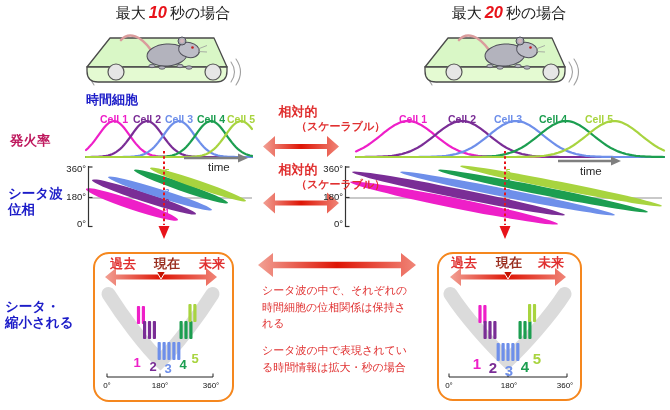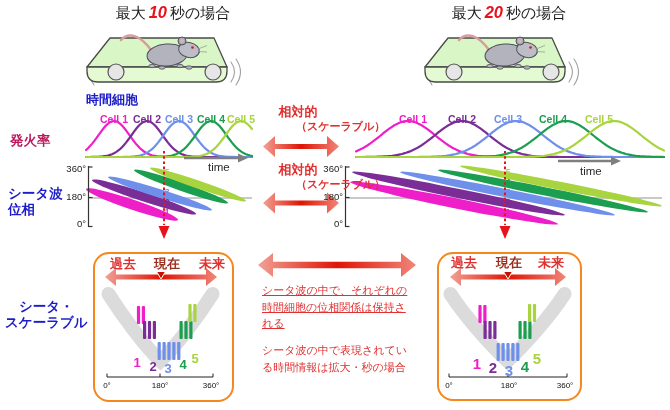--- a/index.html
+++ b/index.html
@@ -216,23 +216,23 @@
     </svg>
 
   <div class="abs title" style="left:98px;top:3px;"><span>最大</span><span class="num" style="color: rgb(232, 19, 26);">10</span><span>秒の場合</span></div>
   <div class="abs title" style="left:434px;top:3px;"><span>最大</span><span class="num" style="color: rgb(232, 19, 26);">20</span><span>秒の場合</span></div>
 
   <div class="abs blue-label" style="left: 10px; top: 133px; color: #be185d;">発火率</div>
   <div class="abs blue-label" style="left: 8px; top: 186px; color: rgb(28, 28, 200);">
     <div>シータ波</div>
     <div>位相</div>
   </div>
-  <div class="abs blue-label" style="left: 5px; top: 299px; color: rgb(28, 28, 200); text-align: center;">
+  <div class="abs blue-label" style="left: 5px; top: 299px; color: rgb(28, 28, 200);">
     <div>シータ・</div>
-    <div>スケーラブル</div>
+    <div>縮小される</div>
   </div>
 
   <div class="abs blue-label tc-label" style="left: 86px; top: 92px; color: rgb(28, 28, 200);">時間細胞</div>
 
   <span class="abs cx cell-lab" style="left: 114px; top: 107px; color: rgb(238, 31, 200);">Cell 1</span>
   <span class="abs cx cell-lab" style="left: 147px; top: 107px; color: rgb(122, 45, 150);">Cell 2</span>
   <span class="abs cx cell-lab" style="left: 179px; top: 107px; color: rgb(110, 143, 234);">Cell 3</span>
   <span class="abs cx cell-lab" style="left: 211px; top: 107px; color: rgb(28, 158, 80);">Cell 4</span>
   <span class="abs cx cell-lab" style="left: 241px; top: 107px; color: rgb(168, 212, 63);">Cell 5</span>
 
@@ -292,15 +292,15 @@
   <span class="abs ctr box-num" style="left: 525px; top: 366px; font-size: 15px; color: rgb(28, 158, 80);">4</span>
   <span class="abs ctr box-num" style="left: 537px; top: 358px; font-size: 15px; color: rgb(168, 212, 63);">5</span>
 
   <span class="abs ctr bdeg" style="left:107px;top:385px;">0°</span>
   <span class="abs ctr bdeg" style="left:160px;top:385px;">180°</span>
   <span class="abs ctr bdeg" style="left:211px;top:385px;">360°</span>
   <span class="abs ctr bdeg" style="left:449px;top:385px;">0°</span>
   <span class="abs ctr bdeg" style="left:509px;top:385px;">180°</span>
   <span class="abs ctr bdeg" style="left:565px;top:385px;">360°</span>
 
-  <div class="abs note red-note" style="left: 262px; top: 282px; color: rgb(224, 48, 48); text-decoration: underline;">シータ波の中で、それぞれの時間細胞の位相関係は保持される</div>
+  <div class="abs note red-note" style="left: 262px; top: 282px; color: rgb(224, 48, 48);">シータ波の中で、それぞれの時間細胞の位相関係は保持される</div>
   <div class="abs note red-note" style="left: 262px; top: 342px; color: rgb(224, 48, 48);">シータ波の中で表現されている時間情報は拡大・秒の場合</div>
 </div>
 
 </body></html>

